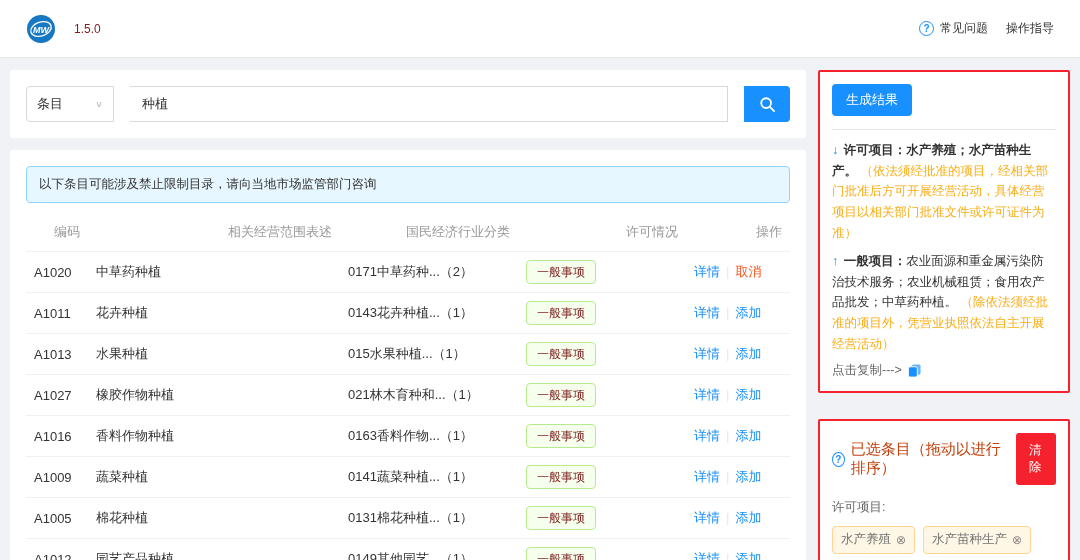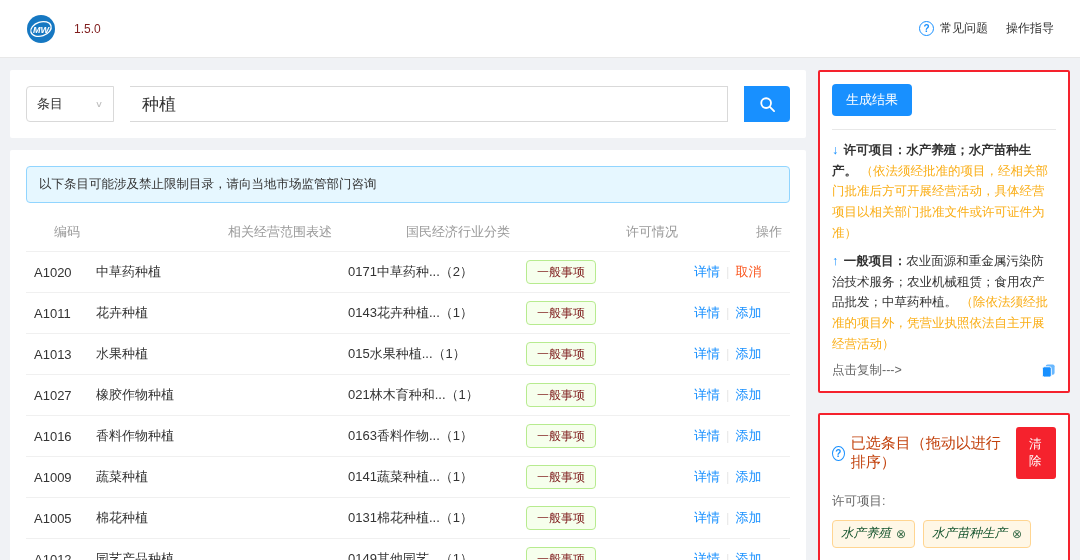--- a/index.html
+++ b/index.html
@@ -37,21 +37,21 @@
   
   .search-card { padding:16px; margin-bottom:12px; display:flex; }
   .select-box {
     height:36px; width:88px; border:1px solid #d9d9d9; border-radius:4px 0 0 4px;
     display:flex; align-items:center; justify-content:space-between;
     padding:0 10px; color:#333; cursor:pointer; background:#fff; flex:none;
   }
   .chevron { color:#bfbfbf; font-size:11px; transform:scaleY(.8); }
   .search-input {
     flex:1; height:36px; border:1px solid #d9d9d9; border-left:none;
-    padding:4px 12px; font-size:17px; color:#333; outline:none;
+    padding:4px 12px; font-size:13px; color:#333; outline:none;
     font-family:inherit; border-radius:0;
   }
   .search-btn {
     width:46px; height:36px; background:#1890ff; border:none; cursor:pointer;
     border-radius:0 4px 4px 0; display:flex; align-items:center; justify-content:center;
   }
 
   
   .main-card { padding:16px 16px 0 16px; min-height:420px; }
   .notice {
@@ -73,51 +73,51 @@
     font-size:12px; padding:2px 10px; border-radius:4px; line-height:1.5;
   }
   .link-detail { color:#1890ff; }
   .link-add { color:#1890ff; }
   .link-cancel { color:#fa541c; }
   .action-sep { color:#e8e8e8; margin:0 6px; }
 
   
   .panel {
     background:#fff; border:2px solid #f5222d; border-radius:2px;
-    padding:12px 12px; margin-bottom:20px;
+    padding:12px 12px; margin-bottom:26px;
   }
   .gen-btn {
     background:#1890ff; color:#fff; border:none; border-radius:4px;
     padding:7px 14px; font-size:13px; cursor:pointer; font-family:inherit;
   }
   .panel-divider { border:none; border-top:1px solid #e8e8e8; margin:13px 0 10px 0; }
   .result-para { font-size:12.5px; line-height:1.65; margin-bottom:8px; }
   .arrow { color:#1890ff; font-weight:700; margin-right:2px; }
   .para-label { font-weight:700; color:#333; }
   .para-items { color:#333; font-weight:700; }
   .para-items-normal { color:#333; }
   .para-note { color:#faad14; }
   .copy-row {
-    display:flex; justify-content:space-between; align-items:center; gap:5px;
+    display:flex; justify-content:flex-start; align-items:center; gap:5px;
     font-size:12.5px; color:#666; margin-top:4px; cursor:pointer;
   }
 
   .sel-header { display:flex; align-items:center; gap:6px; margin-bottom:14px; }
   .sel-title { font-size:15px; color:#c2410c; }
   .clear-btn {
     background:#f5222d; color:#fff; border:none; border-radius:3px;
     padding:9px 8px; font-size:12.5px; cursor:pointer; font-family:inherit; letter-spacing:2px;
   }
   .sel-label { color:#666; font-size:12.5px; margin:12px 0 10px 0; }
   .tag-wrap { display:flex; flex-wrap:wrap; gap:8px; }
   .sel-tag {
     display:inline-flex; align-items:center; gap:5px;
     font-size:12.5px; padding:4px 8px; border-radius:4px; cursor:pointer; line-height:1.4;
   }
-  .sel-tag.orange { background:#fff7e6; border:1px solid #ffd591; color:#14532d;font-style:italic; }
+  .sel-tag.orange { background:#fff7e6; border:1px solid #ffd591; color:#737373; }
   .tag-close { font-size:12px; opacity:.85; }
 </style>
 </head>
 <body>
 
 <div class="app-header">
   <svg class="logo" viewBox="0 0 30 30">
     <circle cx="15" cy="15" r="14" fill="#1678c2"></circle>
     <ellipse cx="15" cy="15" rx="10.5" ry="7" fill="none" stroke="#ffffff" stroke-width="1.3" transform="rotate(-18 15 15)"></ellipse>
     <text x="15" y="19" text-anchor="middle" font-size="9" font-style="italic" font-weight="bold" fill="#ffffff">MW</text>

